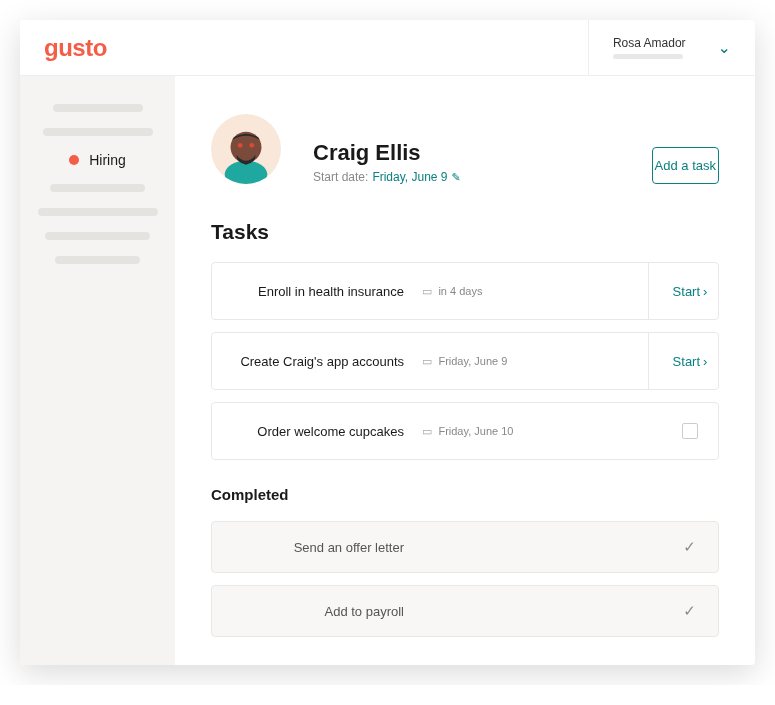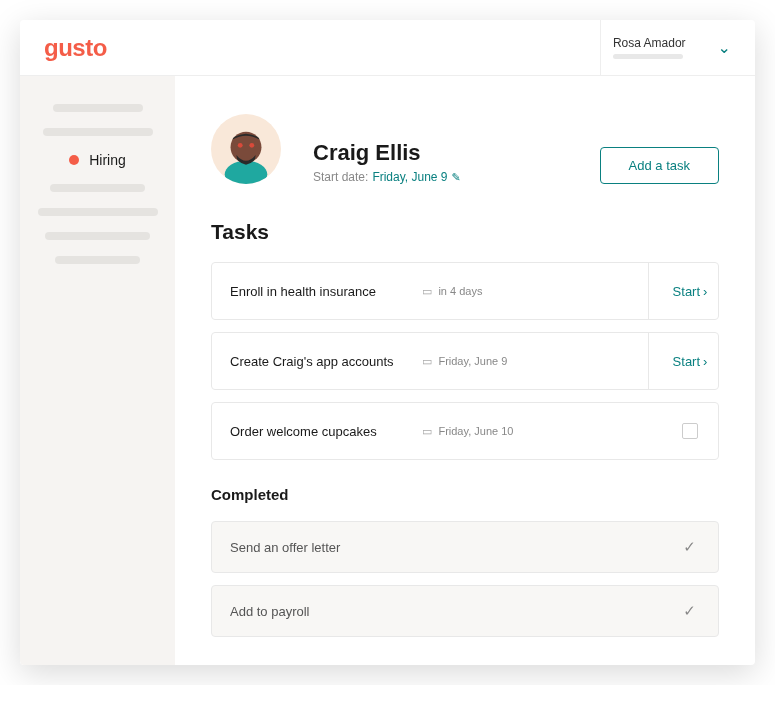--- a/index.html
+++ b/index.html
@@ -32,21 +32,21 @@
       color: #f45d48;
       font-weight: 700;
       font-size: 24px;
       letter-spacing: -0.5px;
     }
     .user-menu {
       display: flex;
       align-items: center;
       gap: 32px;
       border-left: 1px solid #eee;
-      padding-left: 12px;
+      padding-left: 24px;
       height: 100%;
     }
     .user-info { display: flex; flex-direction: column; gap: 4px; }
     .user-name { font-size: 12px; color: #333; }
     .user-placeholder {
       width: 70px; height: 5px; background: #e8e8e8; border-radius: 3px;
     }
     .chevron-down { color: #0a8080; font-size: 16px; }
     .body {
       display: flex;
@@ -103,37 +103,38 @@
     .avatar svg { width: 58px; height: 58px; }
     .profile-text { flex: 1; }
     .profile-name { font-size: 22px; font-weight: 700; color: #1a1a1a; margin-bottom: 4px; }
     .profile-meta { font-size: 12px; color: #888; display: flex; align-items: center; gap: 4px; }
     .profile-meta .date { color: #0a8080; font-weight: 500; }
     .edit-icon { color: #0a8080; font-size: 11px; cursor: pointer; }
     .add-task-btn {
       border: 1px solid #0a8080;
       color: #0a8080;
       background: #fff;
-      padding: 10px 28px;
+      padding: 10px 2px;
       border-radius: 4px;
       font-size: 13px;
       font-weight: 500;
       cursor: pointer;
     }
     .section-title {
       font-size: 21px; font-weight: 700; color: #1a1a1a;
       margin-bottom: 18px;
     }
     .task-card {
       border: 1px solid #e8e8e8;
       border-radius: 4px;
       display: flex;
       align-items: center;
       margin-bottom: 12px;
       height: 58px;
+      text-align: right;
     }
     .task-card.completed {
       background: #f8f7f5;
       height: 52px;
     }
     .task-title {
       font-size: 13px; color: #1a1a1a;
       padding: 0 18px;
       width: 210px;
     }

